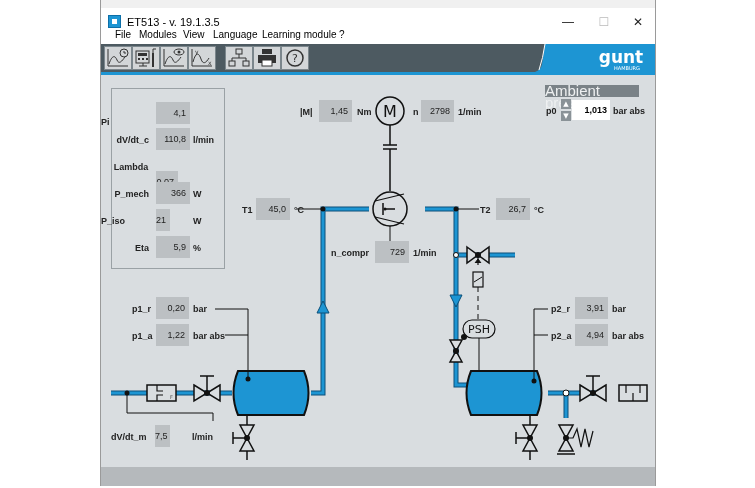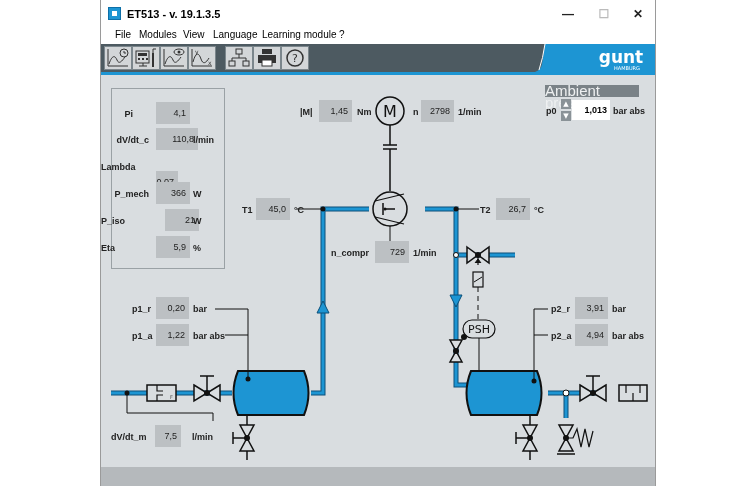--- a/index.html
+++ b/index.html
@@ -1,18 +1,18 @@
 <!DOCTYPE html>
 <html><head>
 <meta charset="utf-8">
 <style>
   html, body { margin:0; padding:0; background:#ffffff; }
   body { width:755px; height:488px; position:relative; overflow:hidden; font-family:"DejaVu Sans", sans-serif; }
   .win { position:absolute; left:100px; top:0; width:556px; height:486px; border:1px solid #9a9a9a; border-top:none; background:#f0f0f0; box-sizing:border-box; }
-  .titlebar { position:absolute; left:0; top:0; width:100%; height:28px; background:#ffffff;font-weight:bold; }
+  .titlebar { position:absolute; left:0; top:8px; width:100%; height:28px; background:#ffffff; }
   .app-icon { position:absolute; left:7px; top:7px; width:13px; height:13px; background:#1d95d3; border:1px solid #0d6fa8; box-sizing:border-box; }
   .app-icon::after { content:""; position:absolute; left:3px; top:3px; width:5px; height:5px; background:#fff; }
   .title { position:absolute; left:26px; top:8px; font-size:11px; color:#000; font-family:"Liberation Sans", sans-serif; }
   .wbtn { position:absolute; top:4px; width:30px; height:20px; font-size:12px; color:#222; text-align:center; line-height:20px; font-family:"Liberation Sans", sans-serif; }
   .menubar { position:absolute; left:0; top:28px; width:100%; height:16px; background:#ffffff; }
   .menu-item { position:absolute; top:1px; font-size:10px; color:#000; font-family:"Liberation Sans", sans-serif;padding-left:8px; }
   .toolbar { position:absolute; left:0; top:44px; width:100%; height:28px; background:#4d5a61; }
   .toolbar-line { position:absolute; left:0; top:72px; width:100%; height:3px; background:#1d95d3; }
   .tb-btn { position:absolute; top:2px; width:28px; height:24px; background:#d3d6d8; border:1px solid #7b868c; box-sizing:border-box; }
   .tb-btn svg { width:26px; height:22px; display:block; }
@@ -213,34 +213,34 @@
       <rect x="518" y="310" width="28" height="16" fill="#d9dde0" stroke="#111" stroke-width="1.5"></rect>
       <path d="M525 310 V318 M532 326 V318 M539 310 V318" stroke="#111" stroke-width="1.2"></path>
 
       <path d="M458 350 L472 350 L465 363 Z M458 376 L472 376 L465 363 Z" fill="#d9dde0" stroke="#111" stroke-width="1.5"></path>
       <circle cx="465" cy="363" r="3" fill="#111"></circle>
       <path d="M456 379 H474" stroke="#111" stroke-width="1.5"></path>
       <path d="M465 363 H472 L476 354 L480 372 L484 354 L488 372 L492 356" stroke="#111" stroke-width="1.2" fill="none"></path>
     </svg>
 
     <div class="panel"></div>
-    <div class="lbl" style="left:0;width:32px;text-align:right;top:34px">Pi</div>
+    <div class="lbl" style="left:0;width:32px;text-align:left;top:42px">Pi</div>
     <div class="val" style="left:55px;top:27px;width:34px">4,1</div>
     <div class="lbl" style="left:0;width:48px;text-align:right;top:60px">dV/dt_c</div>
-    <div class="val" style="left:55px;top:53px;width:42px">110,8</div>
+    <div class="val" style="left:55px;top:53px;width:34px">110,8</div>
     <div class="unit" style="left:92px;top:60px">l/min</div>
-    <div class="lbl" style="left:0;width:48px;text-align:left;top:87px">Lambda</div>
+    <div class="lbl" style="left:6px;width:48px;text-align:center;top:87px">Lambda</div>
     <div class="val" style="left:55px;top:96px;width:22px">0,07</div>
     <div class="lbl" style="left:0;width:48px;text-align:right;top:114px">P_mech</div>
     <div class="val" style="left:55px;top:107px;width:34px">366</div>
     <div class="unit" style="left:92px;top:114px">W</div>
     <div class="lbl" style="left:0;width:48px;text-align:left;top:141px">P_iso</div>
-    <div class="val" style="left:64px;top:134px;width:34px">21</div>
+    <div class="val" style="left:55px;top:134px;width:14px">21</div>
     <div class="unit" style="left:92px;top:141px">W</div>
-    <div class="lbl" style="left:0;width:48px;top:168px">Eta</div>
+    <div class="lbl" style="left:0;width:48px;text-align:right;top:168px">Eta</div>
     <div class="val" style="left:55px;top:161px;width:34px">5,9</div>
     <div class="unit" style="left:92px;top:168px">%</div>
 
     <div class="lbl" style="left:199px;top:32px">|M|</div>
     <div class="val" style="left:218px;top:25px;width:33px">1,45</div>
     <div class="unit" style="left:256px;top:32px">Nm</div>
     <div class="lbl" style="left:312px;top:32px">n</div>
     <div class="val" style="left:320px;top:25px;width:33px">2798</div>
     <div class="unit" style="left:357px;top:32px">1/min</div>
 
@@ -263,21 +263,21 @@
     <div class="unit" style="left:92px;top:256px">bar abs</div>
 
     <div class="lbl" style="left:450px;top:229px">p2_r</div>
     <div class="val" style="left:474px;top:222px;width:33px">3,91</div>
     <div class="unit" style="left:511px;top:229px">bar</div>
     <div class="lbl" style="left:450px;top:256px">p2_a</div>
     <div class="val" style="left:474px;top:249px;width:33px">4,94</div>
     <div class="unit" style="left:511px;top:256px">bar abs</div>
 
     <div class="lbl" style="left:10px;top:357px">dV/dt_m</div>
-    <div class="val" style="left:54px;top:350px;width:26px">7,5</div>
+    <div class="val" style="left:54px;top:350px;width:15px">7,5</div>
     <div class="unit" style="left:91px;top:357px">l/min</div>
 
     <div class="amb-head">Ambient pressure</div>
     <div class="lbl" style="left:445px;top:31px">p0</div>
     <div class="spin">
       <div>▲</div>
       <div>▼</div>
     </div>
     <div class="p0-input">1,013</div>
     <div class="unit" style="left:512px;top:31px">bar abs</div>

